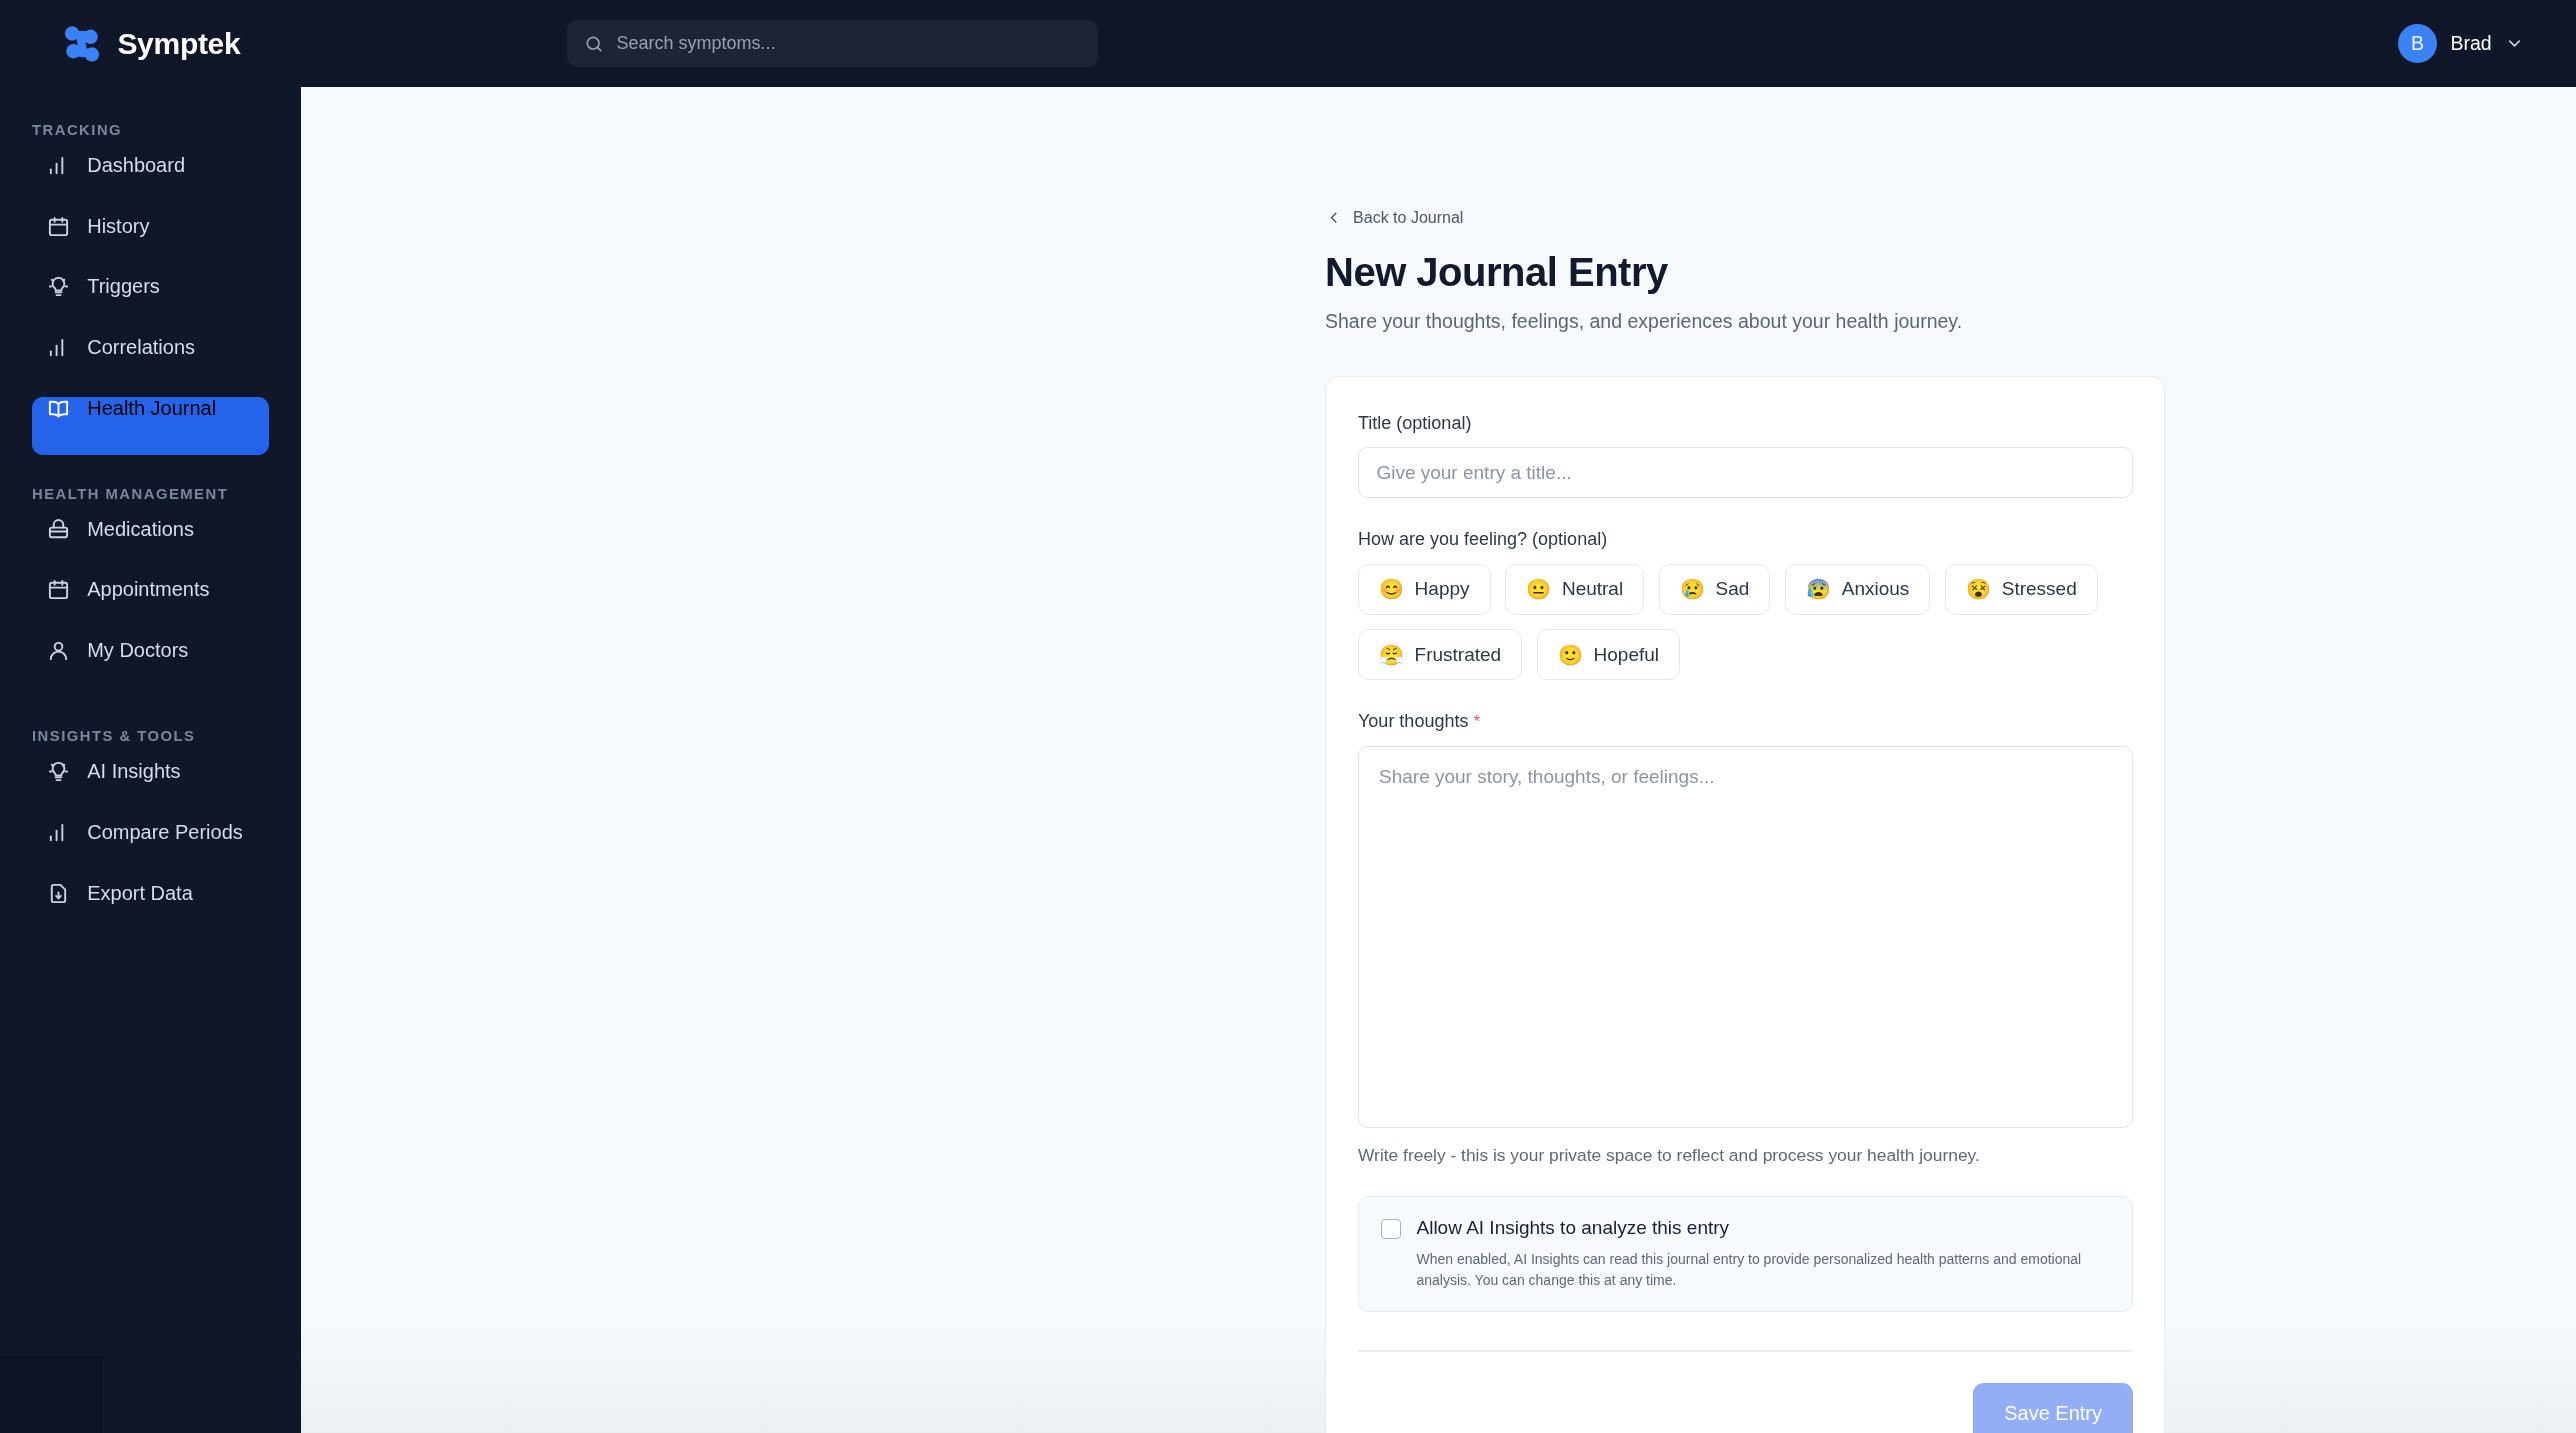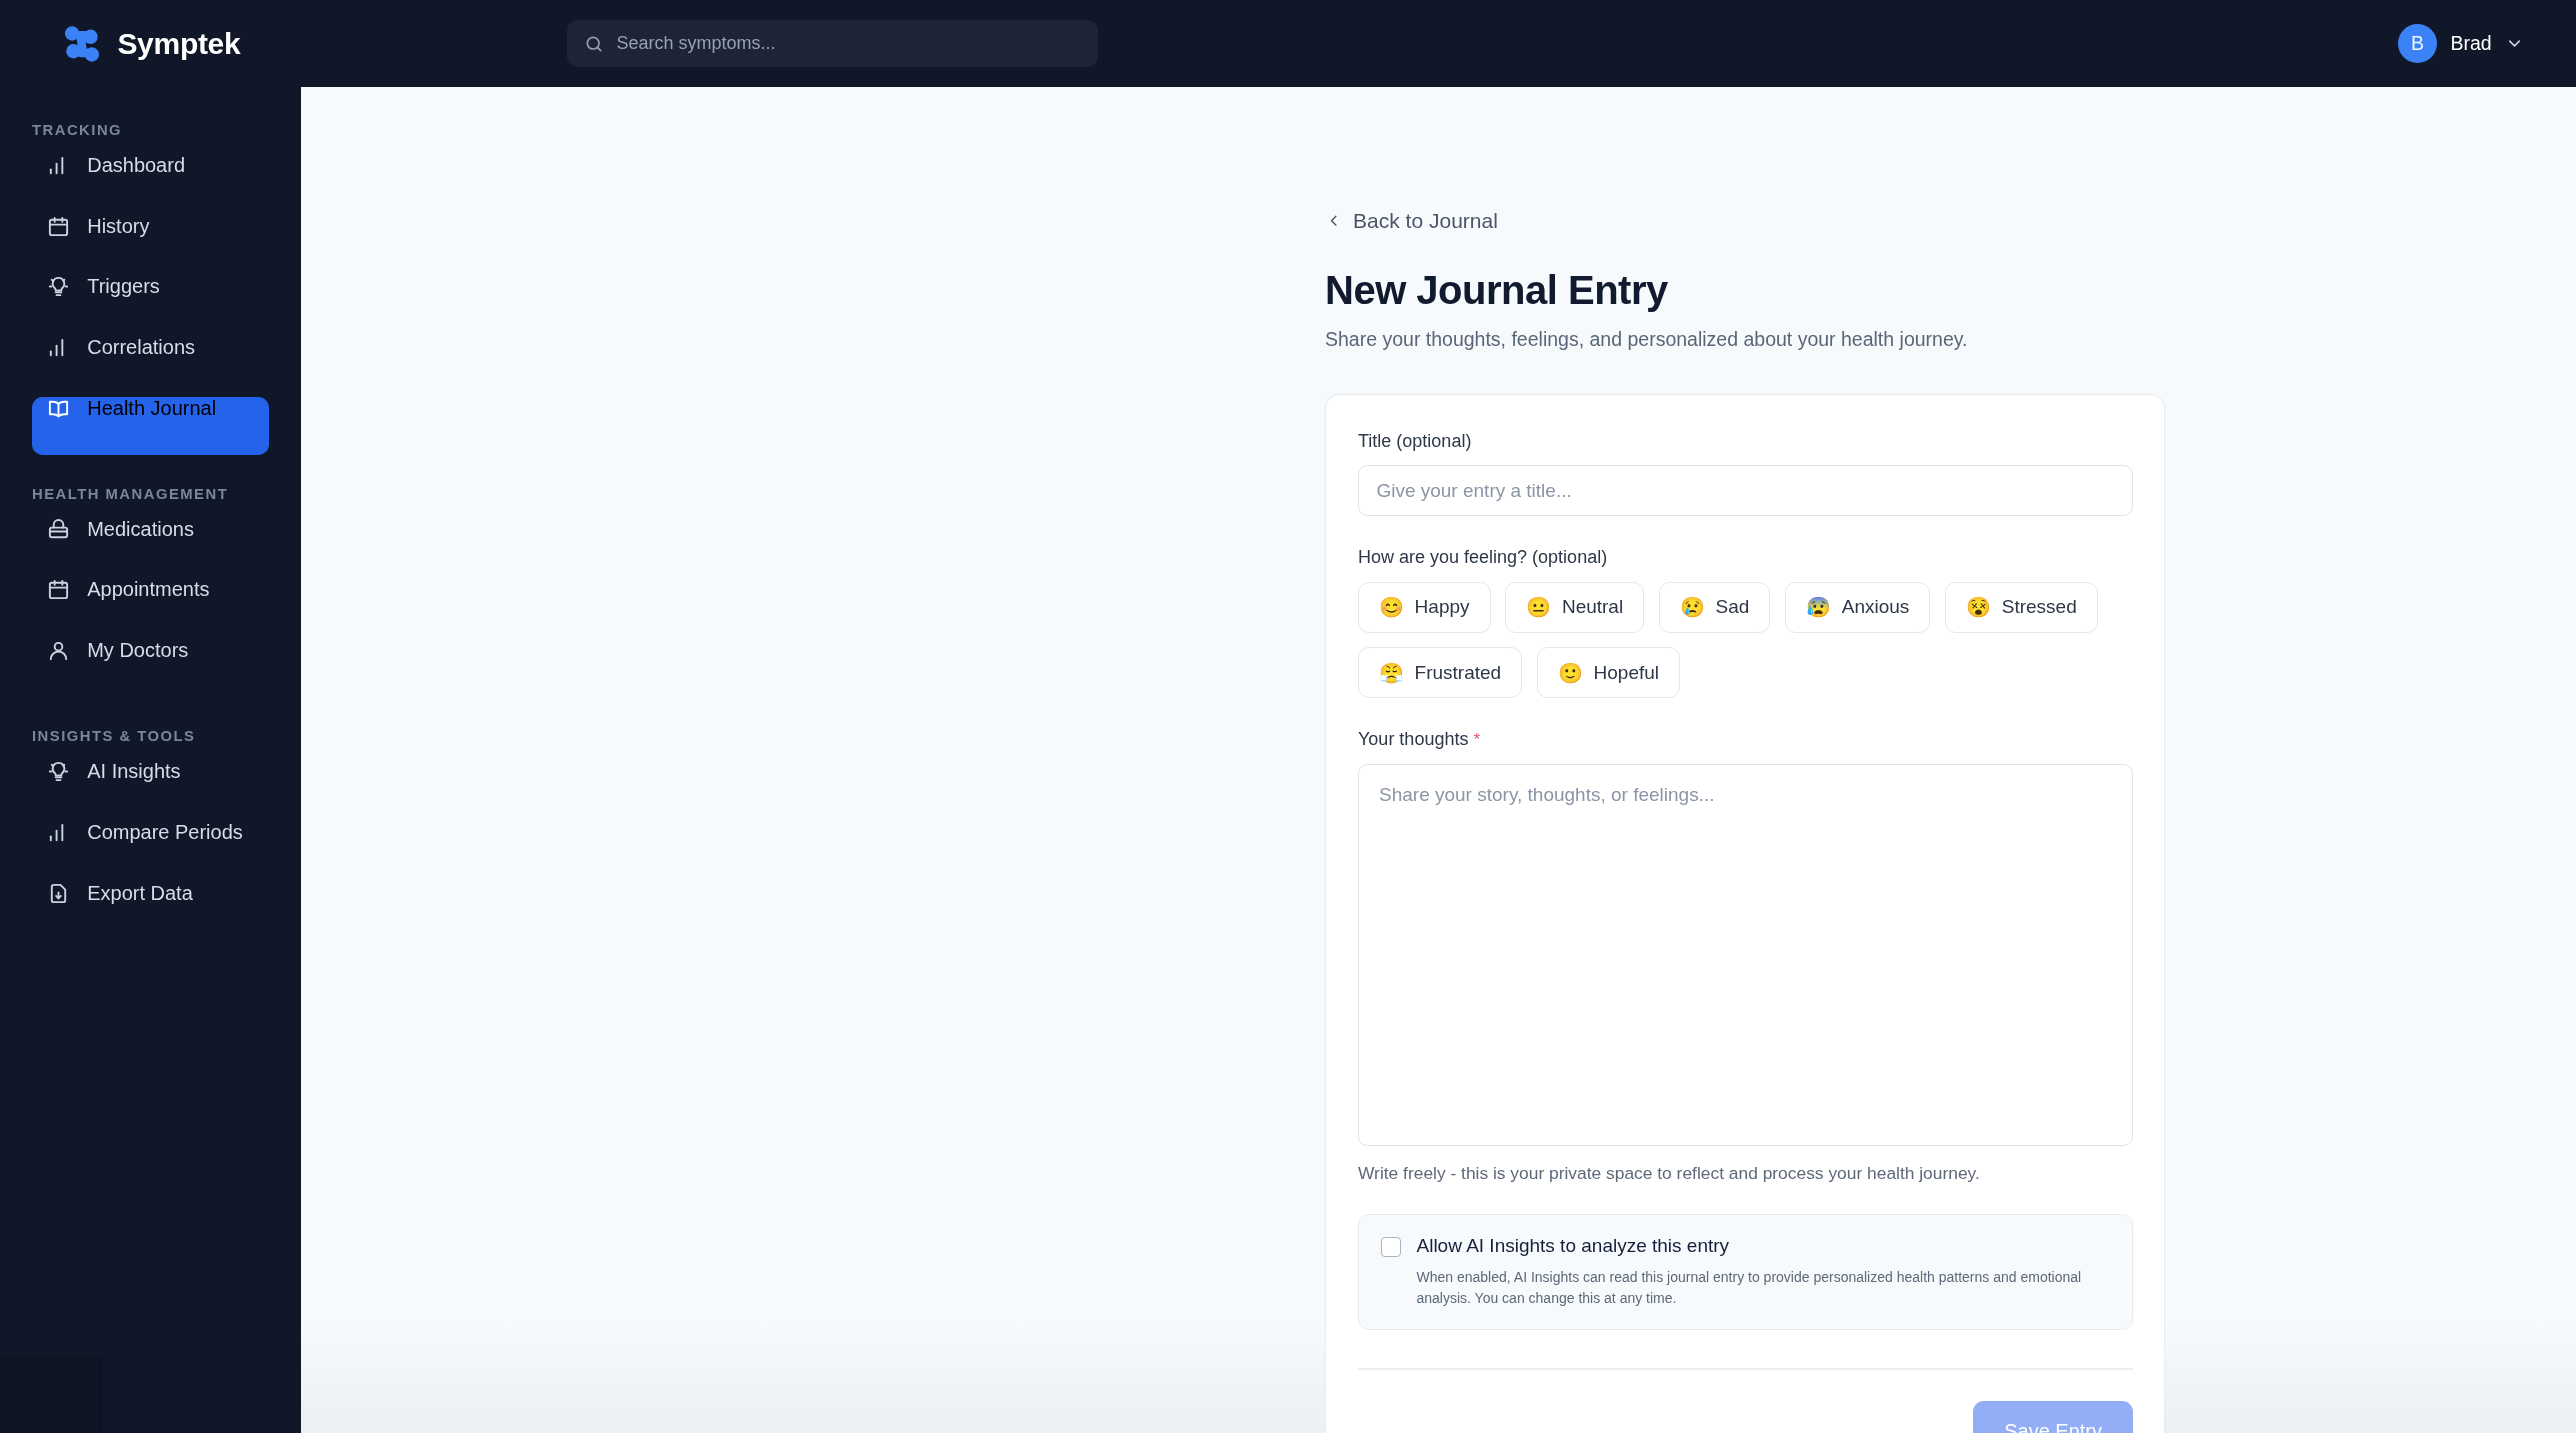--- a/index.html
+++ b/index.html
@@ -141,23 +141,23 @@
     width: 840px;
     margin: 0 auto;
     padding-top: 122px;
     margin-left: 1024px;
   }
   .back-link {
     display: flex;
     align-items: center;
     gap: 10.7px;
     color: #4a5568;
-    font-size: 21px;
+    font-size: 16px;
     cursor: pointer;
-    margin-bottom: 35px;
+    margin-bottom: 23px;
   }
   .back-ico { width: 17.4px; height: 17.4px; }
   .back-ico svg { width: 17.4px; height:17.4px; display:block; }
   .page-title {
     color: #111a2e;
     font-size: 40px;
     font-weight: bold;
     letter-spacing: -0.5px;
     margin-bottom: 14.8px;
   }
@@ -472,21 +472,21 @@
       <div class="back-link">
         <span class="back-ico">
           <svg viewBox="0 0 24 24" fill="none" stroke="#4a5568" stroke-width="2" stroke-linecap="round" stroke-linejoin="round">
               <path d="M15 18l-6-6 6-6"></path>
             </svg>
         </span>
         <span>Back to Journal</span>
       </div>
 
       <h1 class="page-title">New Journal Entry</h1>
-      <p class="page-sub">Share your thoughts, feelings, and personalized about your health journey.</p>
+      <p class="page-sub">Share your thoughts, feelings, and experiences about your health journey.</p>
 
       <section class="card">
 
         <div class="block">
           <div class="field-label">Title (optional)</div>
           <div class="text-input">
             <span class="ph">Give your entry a title...</span>
           </div>
         </div>
 

